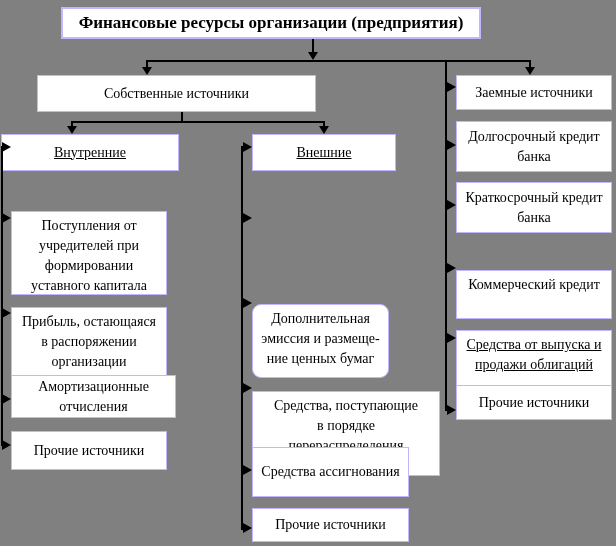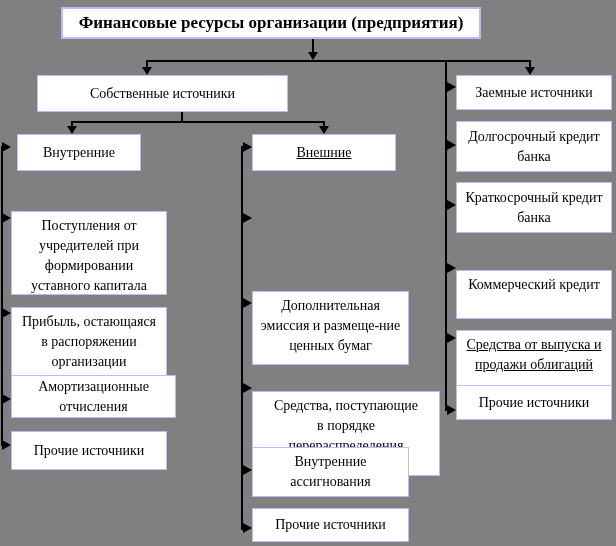--- a/index.html
+++ b/index.html
@@ -29,29 +29,29 @@
     border-top:5px solid transparent; border-bottom:5px solid transparent;
     border-left:9px solid #000000;
   }
   .ad { 
     position:absolute; width:0; height:0;
     border-left:5px solid transparent; border-right:5px solid transparent;
     border-top:8px solid #000000;
   }
   
   #title-box   { left:61px;  top:7px;   width:420px; height:32px; }
-  #own-box     { left:37px;  top:75px;  width:251px; height:37px; }
-  #int-box     { left:17px;  top:134px; width:124px; height:37px; }
+  #own-box     { left:37px;  top:75px;  width:279px; height:37px; }
+  #int-box     { left:1px;  top:134px; width:178px; height:37px;text-decoration:underline; }
   #int-i0      { left:11px;  top:183px; width:156px; height:84px; }
   #int-i1      { left:11px;  top:279px; width:156px; height:84px; }
   #int-i2      { left:11px;  top:375px; width:165px; height:43px; }
   #int-i3      { left:11px;  top:431px; width:156px; height:39px; }
   #ext-box     { left:252px; top:134px; width:144px; height:37px;text-decoration:underline; }
   #ext-i0      { left:252px; top:182px; width:157px; height:73px; }
-  #ext-i1      { left:252px; top:263px; width:157px; height:74px; }
+  #ext-i1      { left:252px; top:276px; width:137px; height:74px;border-radius:9px; }
   #ext-i2      { left:252px; top:363px; width:188px; height:85px; }
   #ext-i3      { left:252px; top:447px; width:157px; height:50px; }
   #ext-i4      { left:252px; top:508px; width:157px; height:34px; }
   #bor-box     { left:456px; top:75px;  width:156px; height:35px; }
   #bor-i0      { left:456px; top:121px; width:156px; height:51px; }
   #bor-i1      { left:456px; top:182px; width:156px; height:51px; }
   #bor-i2      { left:456px; top:242px; width:156px; height:49px; }
   #bor-i3      { left:456px; top:302px; width:156px; height:73px;text-decoration:underline; }
   #bor-i4      { left:456px; top:385px; width:156px; height:35px; }
 </style>
@@ -66,21 +66,21 @@
 
   <div class="box" id="int-box">Внутренние</div>
   <div class="box va-top" id="int-i0">Поступления от учредителей при формировании уставного капитала</div>
   <div class="box va-top" id="int-i1">Прибыль, остающаяся в распоряжении организации</div>
   <div class="box" id="int-i2">Амортизационные отчисления</div>
   <div class="box" id="int-i3">Прочие источники</div>
 
   <div class="box" id="ext-box">Внешние</div>
   <div class="box va-top" id="ext-i1">Дополнительная эмиссия и размеще-ние ценных бумаг</div>
   <div class="box va-top narrow" id="ext-i2">Средства, поступающие в порядке перераспределения</div>
-  <div class="box" id="ext-i3">Внутренние ассигнования</div>
+  <div class="box" id="ext-i3">Средства ассигнования</div>
   <div class="box" id="ext-i4">Прочие источники</div>
 
   <div class="box" id="bor-box">Заемные источники</div>
   <div class="box" id="bor-i0">Долгосрочный кредит банка</div>
   <div class="box" id="bor-i1">Краткосрочный кредит банка</div>
   <div class="box va-top" id="bor-i2">Коммерческий кредит</div>
   <div class="box va-top" id="bor-i3">Средства от выпуска и продажи облигаций</div>
   <div class="box" id="bor-i4">Прочие источники</div>
 
   <div class="vl" style="left:312px; top:39px; height:14px;"></div>

